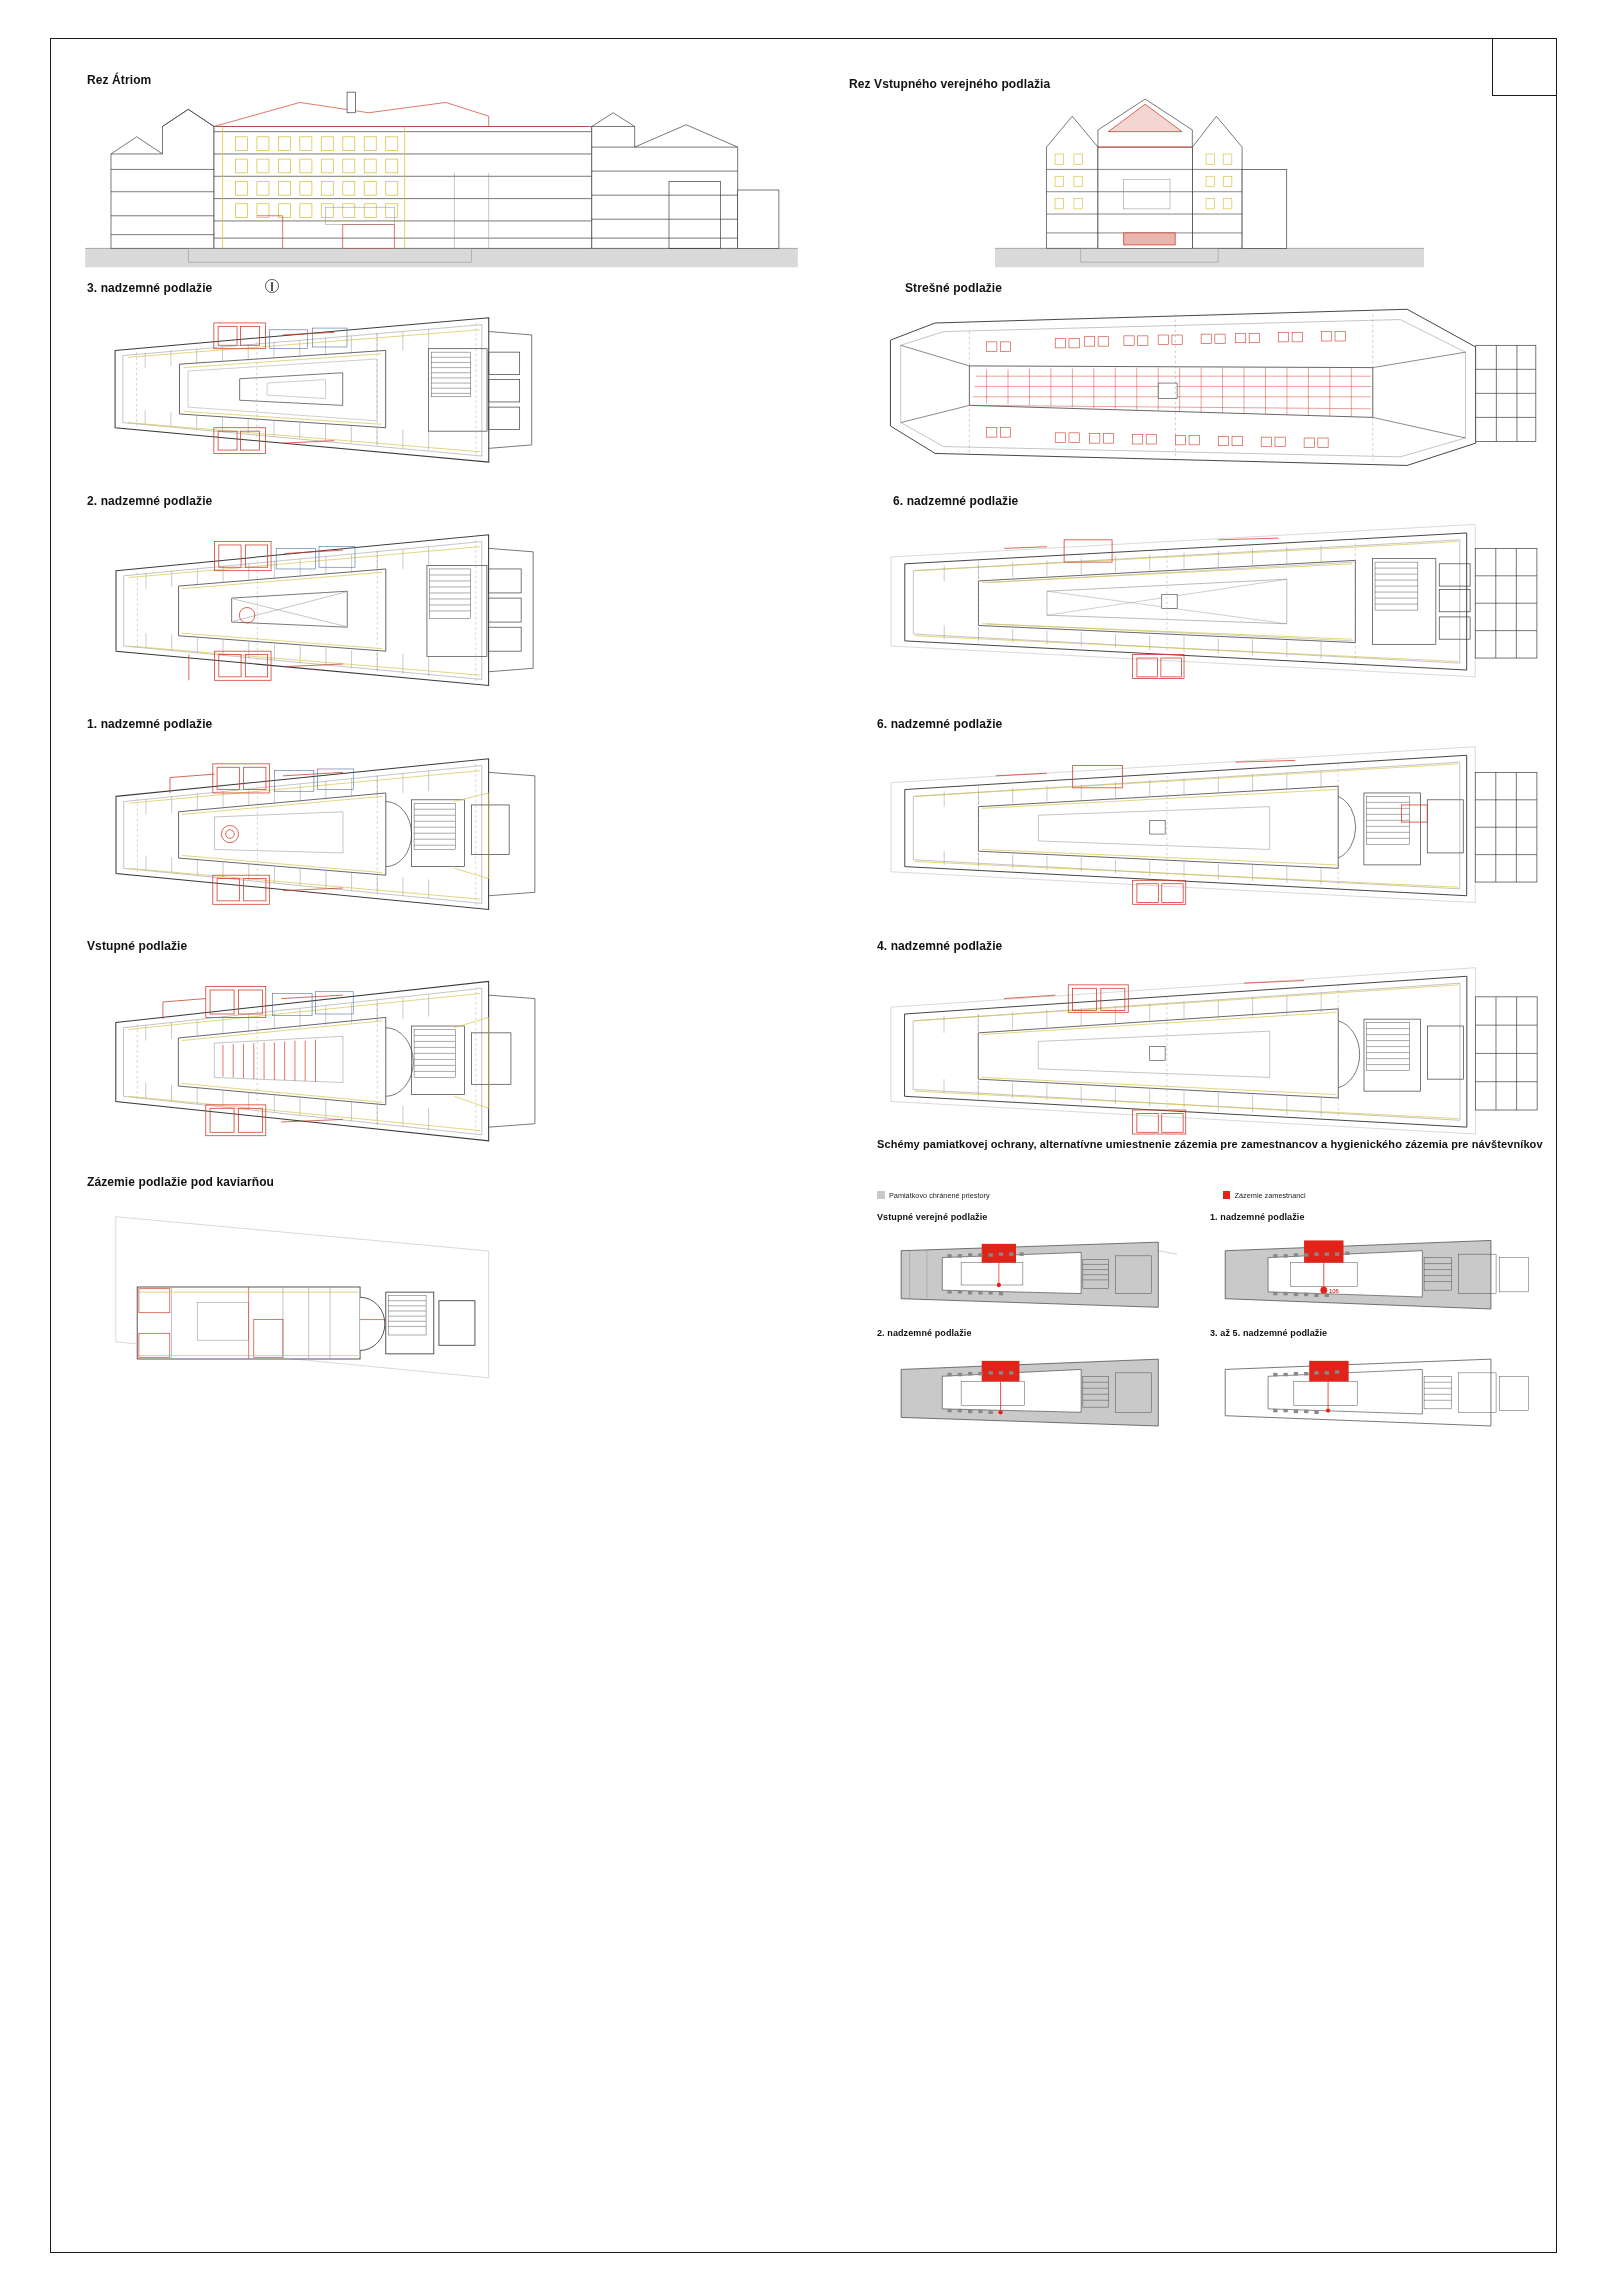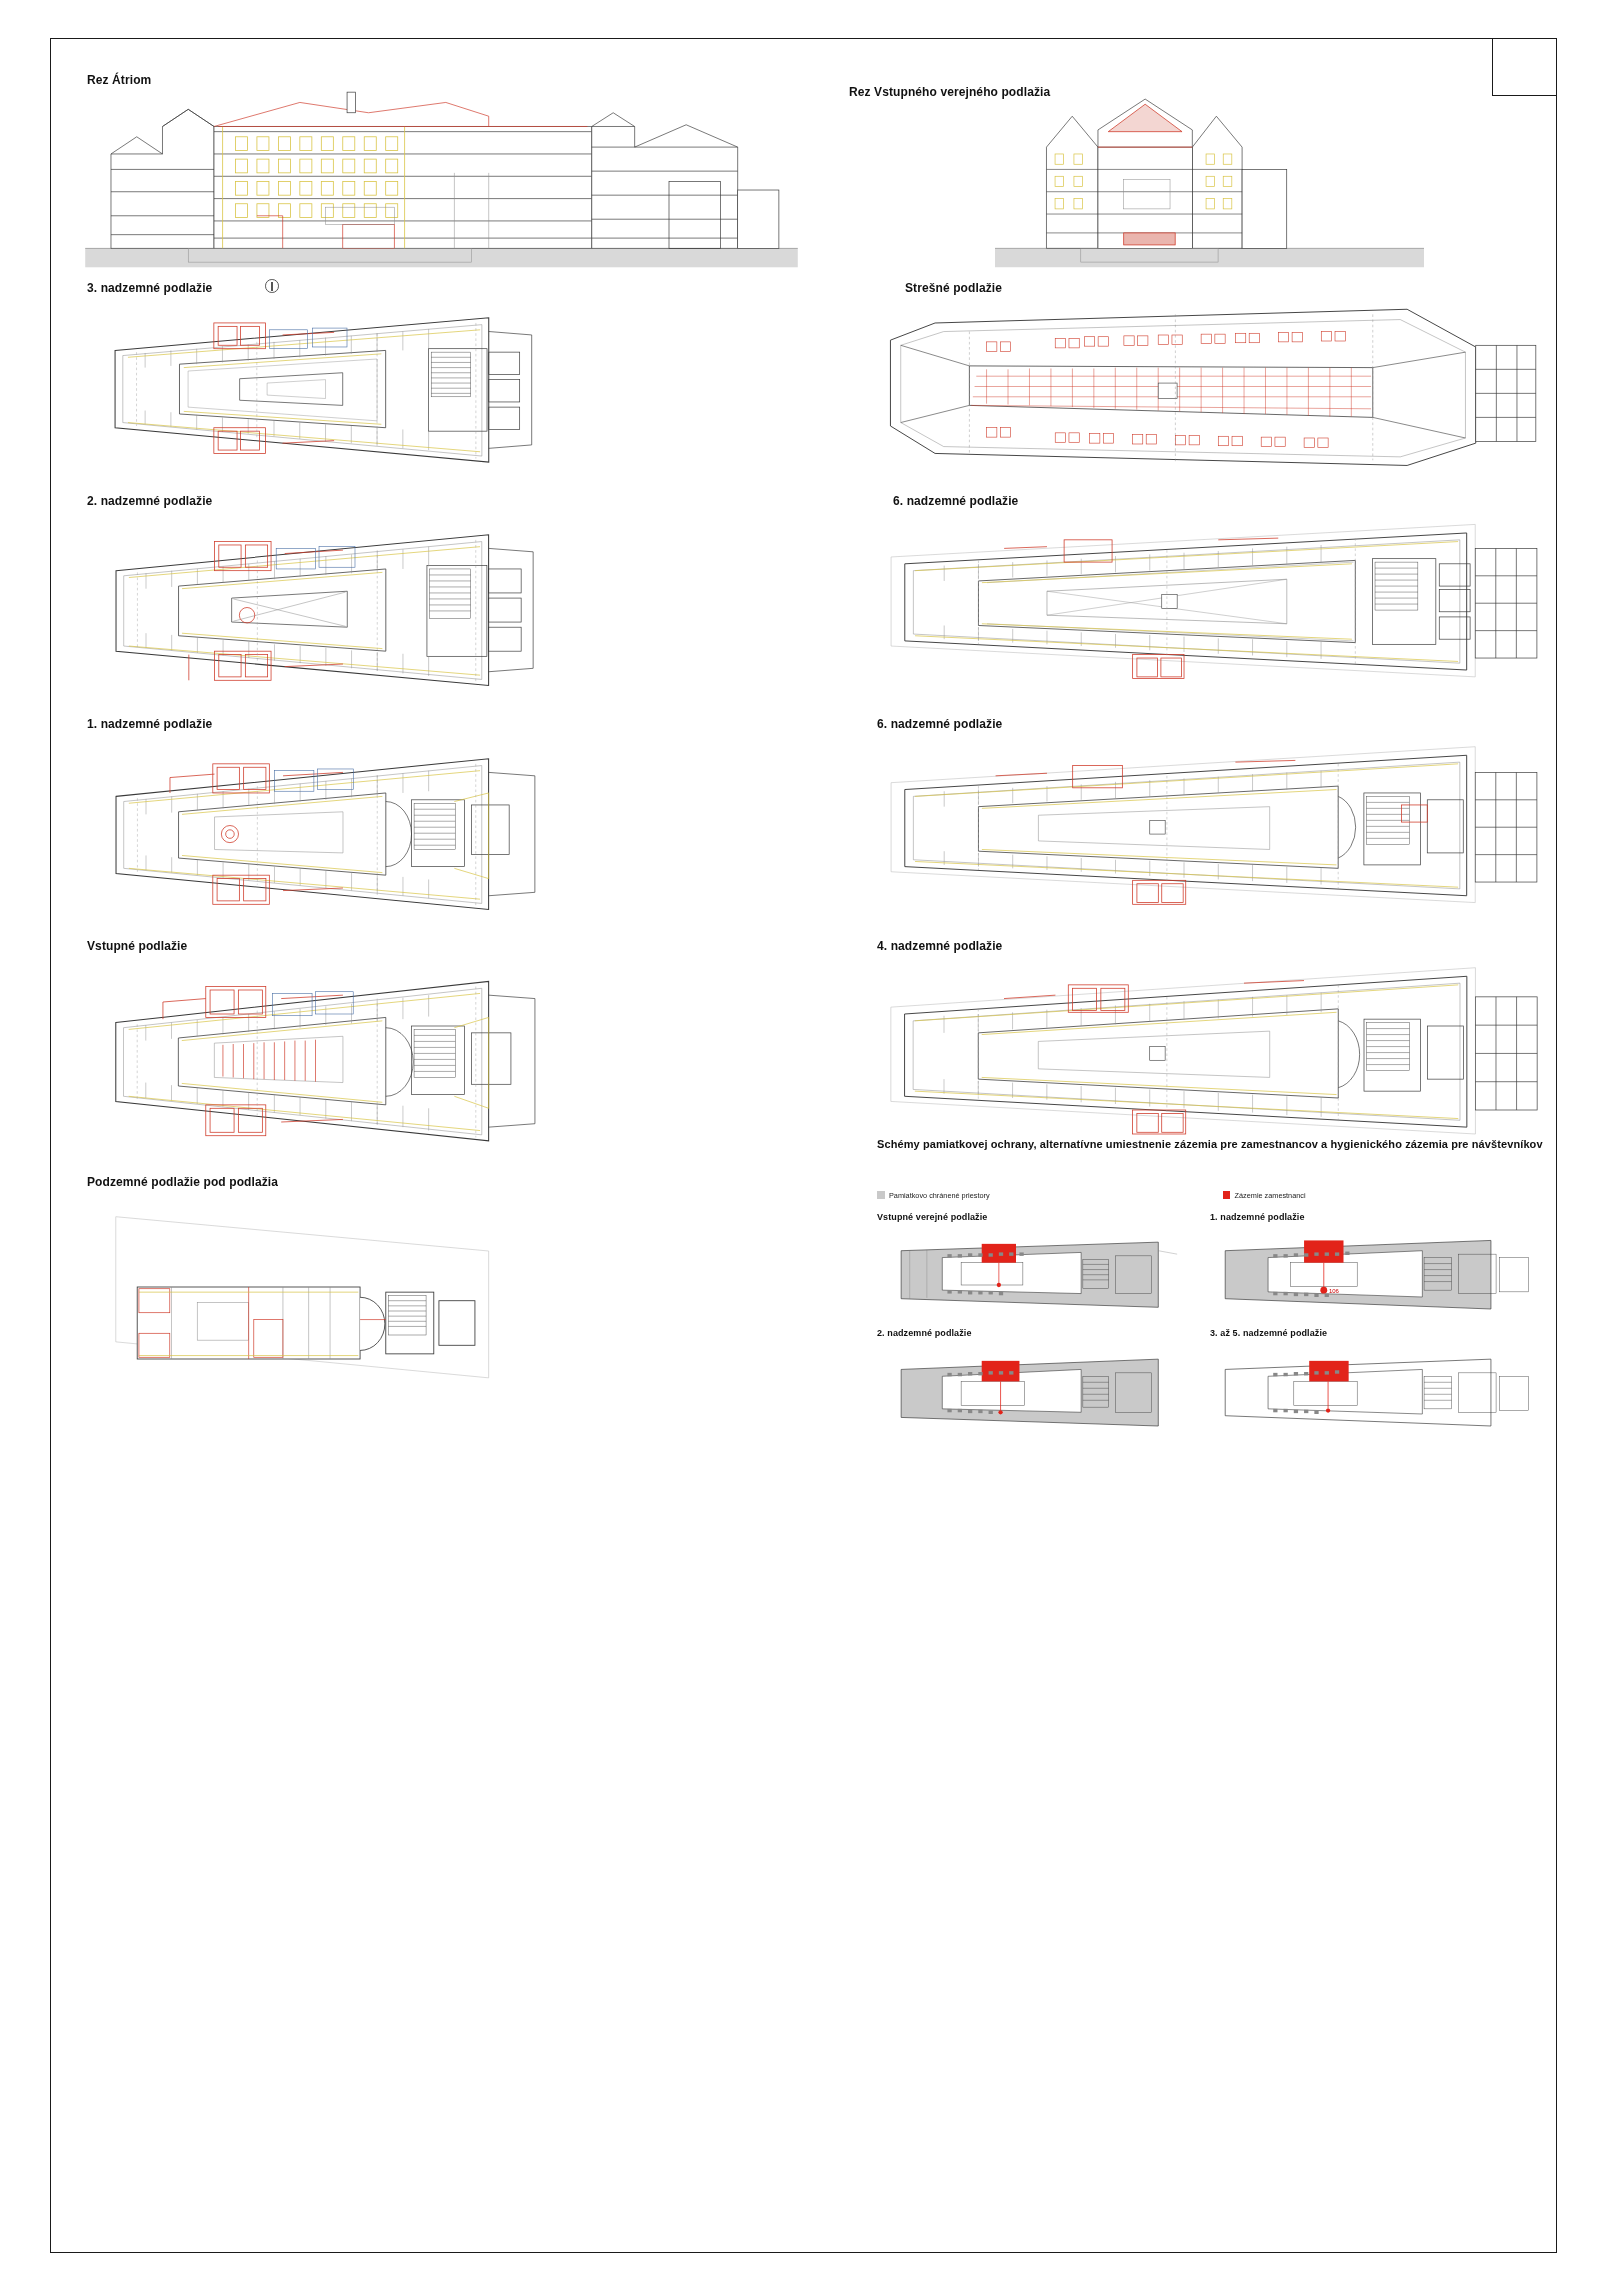--- a/index.html
+++ b/index.html
@@ -187,21 +187,21 @@
         <rect x="120" y="188" width="330" height="16"></rect>
         <rect x="280" y="140" width="80" height="20"></rect>
         <line x1="430" y1="100" x2="430" y2="188"></line>
         <line x1="470" y1="100" x2="470" y2="188"></line>
       </g>
 
       <rect x="305" y="6" width="10" height="24" fill="#ffffff" stroke="#3a3a3a" stroke-width="0.8"></rect>
     </svg>
   </div>
 
-  <div class="cap" style="left:798px; top:46px;">Rez Vstupného verejného podlažia</div>
+  <div class="cap" style="left:798px; top:38px;">Rez Vstupného verejného podlažia</div>
   <div class="tile" style="left:944px; top:48px; width:429px; height:182px;">
     <svg width="429" height="182" viewBox="0 0 500 212">
       <rect x="0" y="188" width="500" height="22" fill="#d9d9d9" stroke="none"></rect>
       <line x1="0" y1="188" x2="500" y2="188" stroke="#777" stroke-width="0.7"></line>
       <g stroke="#3a3a3a" fill="#ffffff" stroke-width="0.8">
         <path d="M60 70 L90 34 L120 70 L120 188 L60 188 Z"></path>
         <path d="M120 70 L120 50 L175 14 L230 50 L230 70"></path>
         <path d="M230 70 L258 34 L288 70 L288 188 L230 188 Z"></path>
         <rect x="120" y="70" width="110" height="118"></rect>
         <rect x="288" y="96" width="52" height="92"></rect>
@@ -595,21 +595,21 @@
       </g>
       <g stroke="#9b9b9b" stroke-width="0.5" stroke-dasharray="3 3" fill="none">
         <line x1="60" y1="82" x2="60" y2="170"></line>
         <line x1="200" y1="66" x2="200" y2="188"></line>
         <line x1="340" y1="52" x2="340" y2="200"></line>
         <line x1="455" y1="38" x2="455" y2="214"></line>
       </g>
     </svg>
   </div>
 
-  <div class="cap" style="left:36px; top:1136px;">Podzemné podlažie pod podlažia</div>
+  <div class="cap" style="left:36px; top:1136px;">Zázemie podlažie pod kaviarňou</div>
   <div class="tile" style="left:34px; top:1152px; width:713px; height:210px;">
     <svg width="713" height="210" viewBox="0 0 830 245">
       <path d="M35 30 L470 70 L470 218 L35 176 Z" fill="#ffffff" stroke="#c9c9c9" stroke-width="0.8"></path>
       <g stroke="#3a3a3a" stroke-width="1.0" fill="#ffffff">
         <rect x="60" y="112" width="260" height="84"></rect>
         <path d="M320 124 A28 30 0 0 1 320 186"></path>
         <rect x="350" y="118" width="56" height="72"></rect>
         <rect x="412" y="128" width="42" height="52"></rect>
       </g>
       <g stroke="#3a3a3a" stroke-width="0.5" fill="none">

